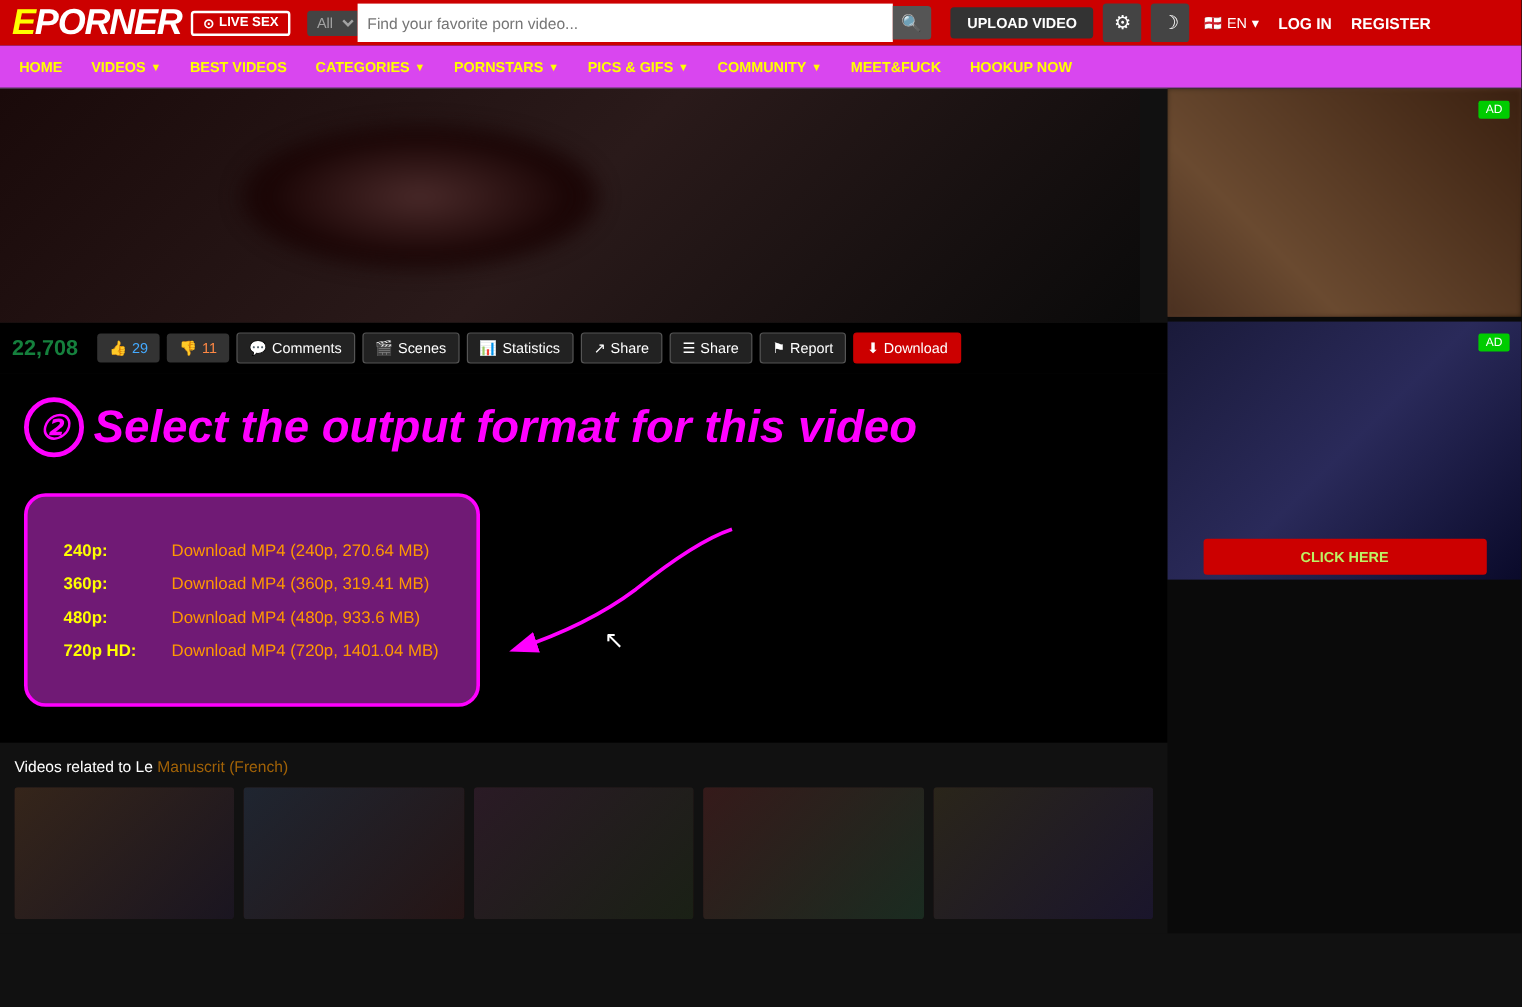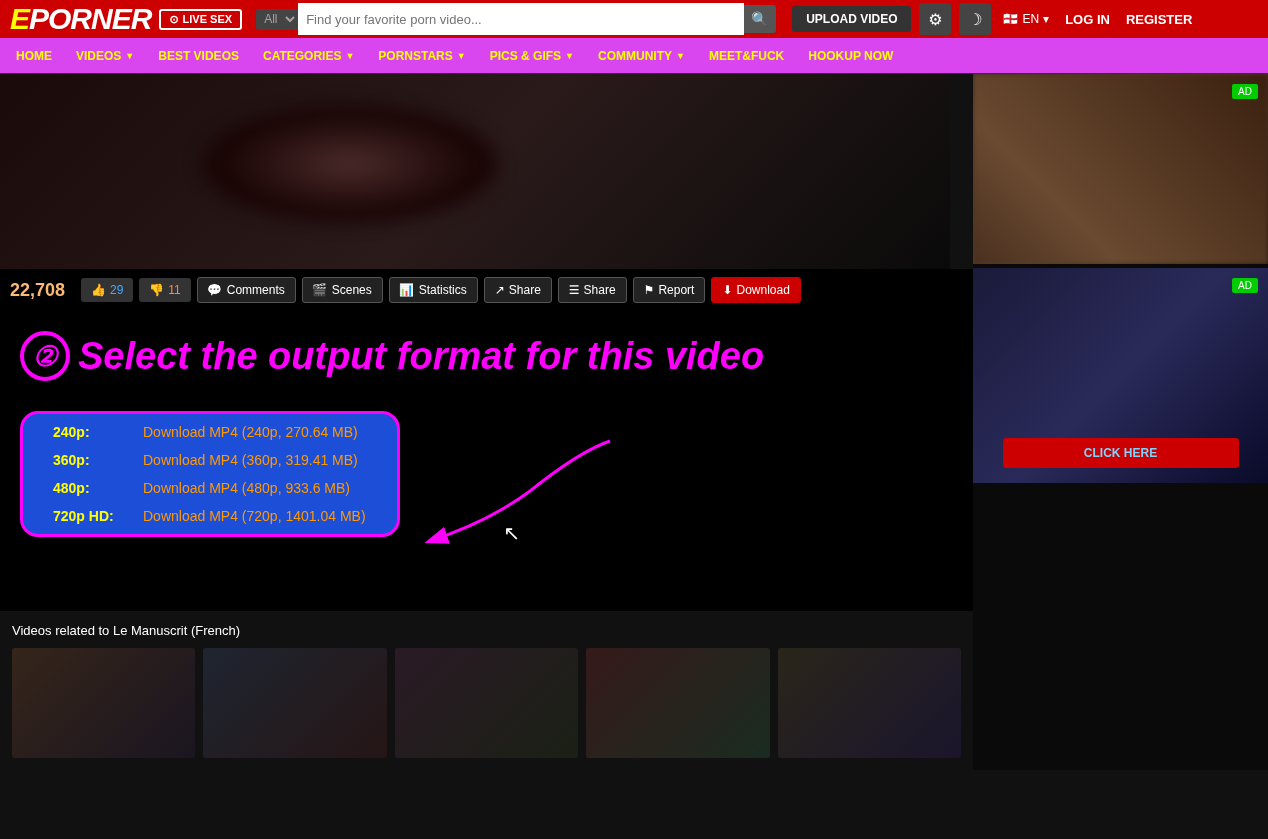--- a/index.html
+++ b/index.html
@@ -179,21 +179,21 @@
     
     #video-controls {
       background: #000;
       padding: 8px 0;
       display: flex;
       align-items: center;
       gap: 6px;
       flex-wrap: wrap;
     }
     #view-count {
-      color: #fdba74;
+      color: #15803d;
       font-size: 18px;
       font-weight: bold;
       padding: 0 10px;
     }
     .vote-btn {
       background: #333;
       color: #fff;
       border: none;
       padding: 5px 10px;
       border-radius: 3px;
@@ -254,23 +254,23 @@
     }
 
     
     #download-options-wrapper {
       position: relative;
       display: inline-block;
     }
     #download-options {
       border: 3px solid #f0f;
       border-radius: 18px;
-      padding: 4px 30px;
+      padding: 30px 30px;
       display: inline-block;
-      background: #1d4ed8;
+      background: #701a75;
       min-width: 380px;
     }
     .dl-row {
       display: flex;
       align-items: center;
       padding: 6px 0;
       gap: 10px;
     }
     .dl-label {
       color: #ff0;
@@ -327,46 +327,46 @@
     }
     .sidebar-ad2 {
       width: 100%;
       height: 215px;
       background: linear-gradient(135deg, #1a1a3a 0%, #2a2a5a 50%, #0a0a2a 100%);
       position: relative;
       overflow: hidden;
     }
     .ad-overlay-btn {
       position: absolute;
-      bottom: 15px;
+      bottom: 4px;
       left: 50%;
       transform: translateX(-50%);
       background: #c00;
-      color: #7dd3fc;
+      color: #bef264;
       border: none;
       padding: 8px 20px;
       font-size: 12px;
       font-weight: bold;
       cursor: pointer;
       border-radius: 3px;
       white-space: nowrap;
       width: 80%;
     }
 
     
     #related-section {
       background: #111;
       padding: 12px;
     }
     #related-title {
       color: #fff;
       font-size: 13px;
       margin-bottom: 10px;
     }
-    #related-title em { color: #ffffff; font-style: normal; }
+    #related-title em { color: #a16207; font-style: normal; }
     #related-grid {
       display: flex;
       gap: 8px;
       overflow: hidden;
     }
     .related-thumb {
       flex: 1;
       min-width: 0;
       height: 110px;
       background: linear-gradient(135deg, #2a1a1a, #1a0a0a);

